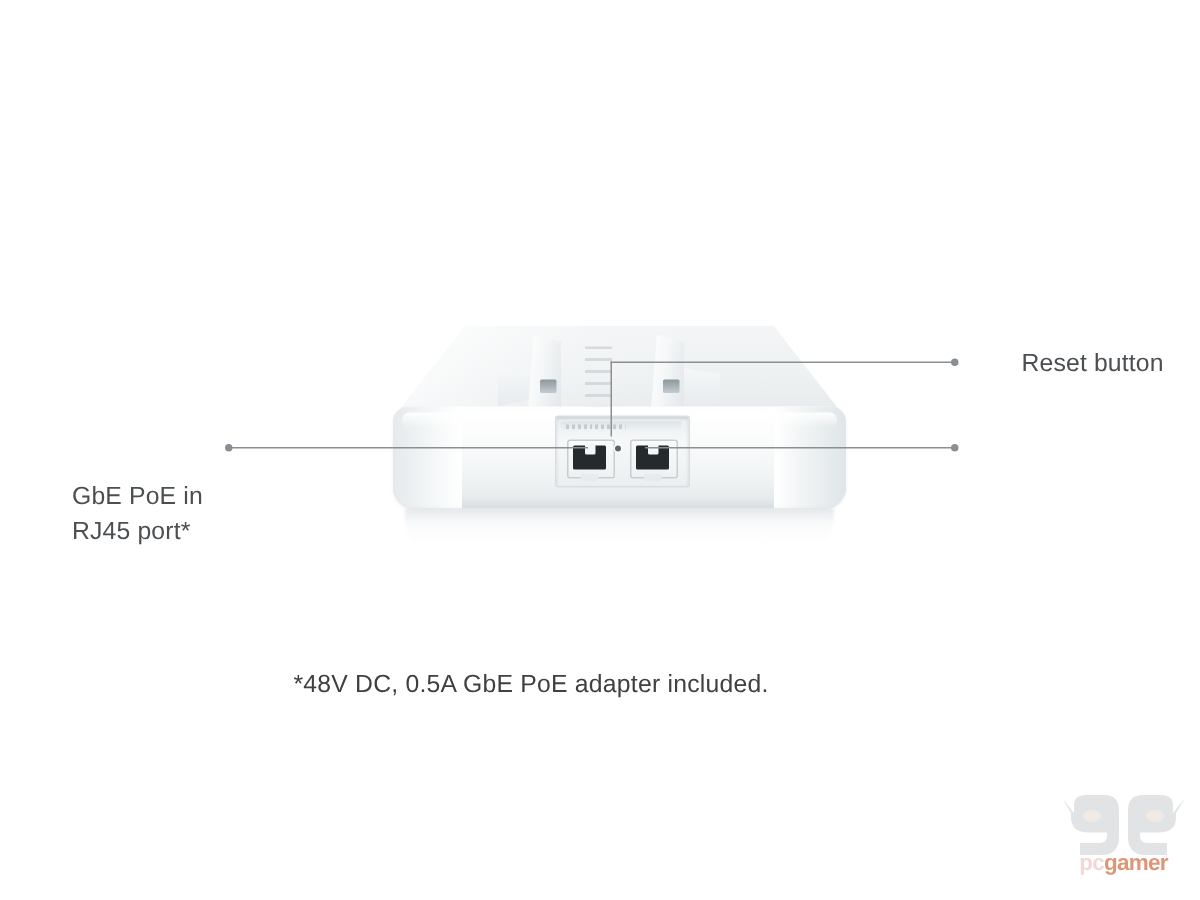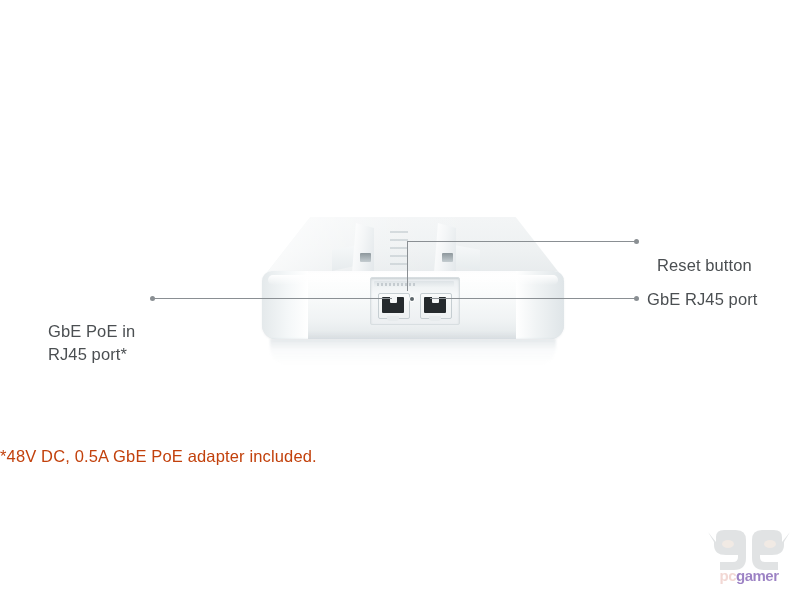--- a/index.html
+++ b/index.html
@@ -262,22 +262,22 @@
   }
   .callout-left {
     text-align: left;
   }
 
   .footnote {
     position: absolute;
     left: 0;
     top: 447px;
     width: 708px;
-    text-align: left;
-    color: #c2410c;
+    text-align: center;
+    color: #404040;
     font-size: 16.5px;
     letter-spacing: 0.15px;
   }
 
   
   .watermark {
     position: absolute;
     left: 706px;
     top: 528px;
     width: 86px;
@@ -291,21 +291,21 @@
     left: 0;
     top: 40px;
     width: 86px;
     text-align: center;
     font-size: 15px;
     font-weight: bold;
     letter-spacing: -0.5px;
     line-height: 16px;
   }
   .wm-pc { color: #e8b9b2; margin-top: 36px; }
-  .wm-gamer { color: #4c1d95; }
+  .wm-gamer { color: #c2410c; }
 </style>
 </head>
 <body>
 
 <div id="stage">
 
   <div class="device-illustration">
 
     <div class="device-top"></div>
     <div class="device-top-sheen"></div>
@@ -346,23 +346,22 @@
   <div class="leader leader-h" style="left:430px; top:298px; width:208px;"></div>
   <div class="leader-dot" style="left:634px; top:296px;"></div>
 
   <div class="leader leader-h" style="left:407px; top:241px; width:231px;"></div>
   <div class="leader leader-v" style="left:407px; top:241px; height:50px;"></div>
   <div class="leader-dot" style="left:634px; top:239px;"></div>
 
   <div class="callout callout-left" style="left:48px; top:284px; width:100px;margin-top:36px;">GbE PoE in
 RJ45 port*</div>
 
-  <div class="callout" style="left:657px; top:231px;margin-top:23px;">Reset button</div>
-
-  <div class="callout" style="left:647px; top:288px;">GbE RJ45 port</div>
+  <div class="callout" style="left:681px; top:231px;">Reset button</div>
+
 
   <div class="footnote">*48V DC, 0.5A GbE PoE adapter included.</div>
 
   <div class="watermark">
     <svg width="86" height="44" viewBox="0 0 86 44" aria-hidden="true">
       <g fill="#c9cdcf">
 
         <path d="M2 4 L10 14 L10 9 Q10 2 18 2 L30 2 Q40 2 40 12 L40 30 Q40 42 28 42 L14 42 L14 34 L27 34 Q32 34 32 29 L32 27 L20 27 Q8 27 8 17 L8 14 Z"></path>
 
         <path d="M84 4 L76 14 L76 9 Q76 2 68 2 L56 2 Q46 2 46 12 L46 30 Q46 42 58 42 L72 42 L72 34 L59 34 Q54 34 54 29 L54 27 L66 27 Q78 27 78 17 L78 14 Z"></path>

